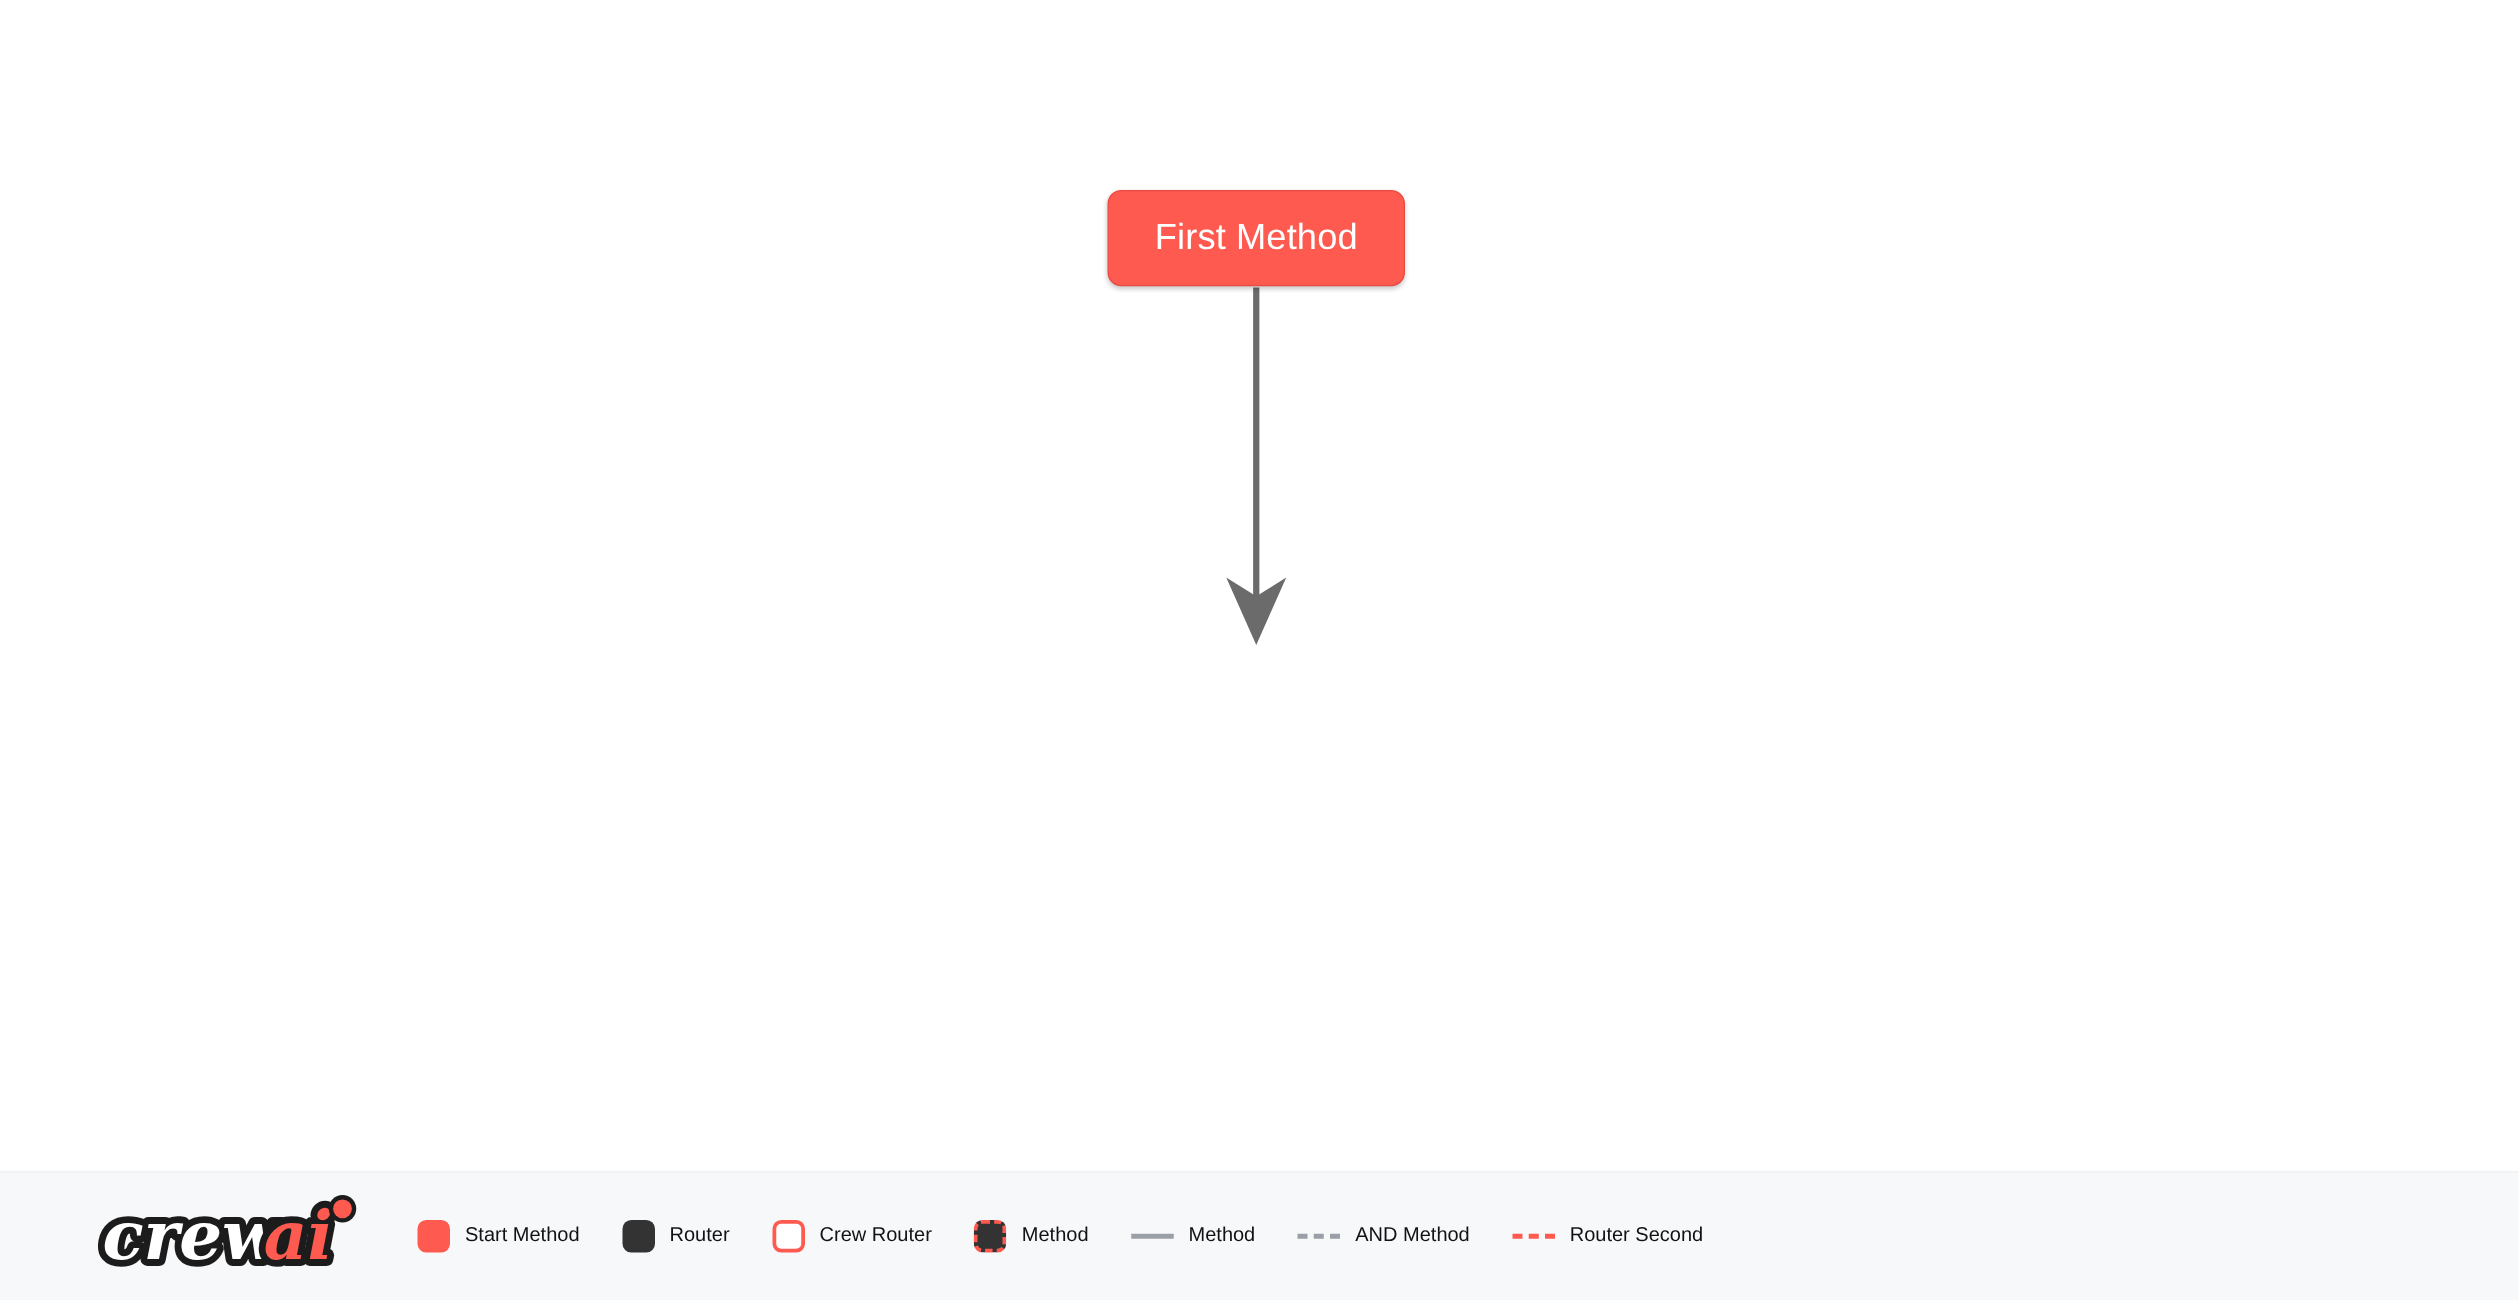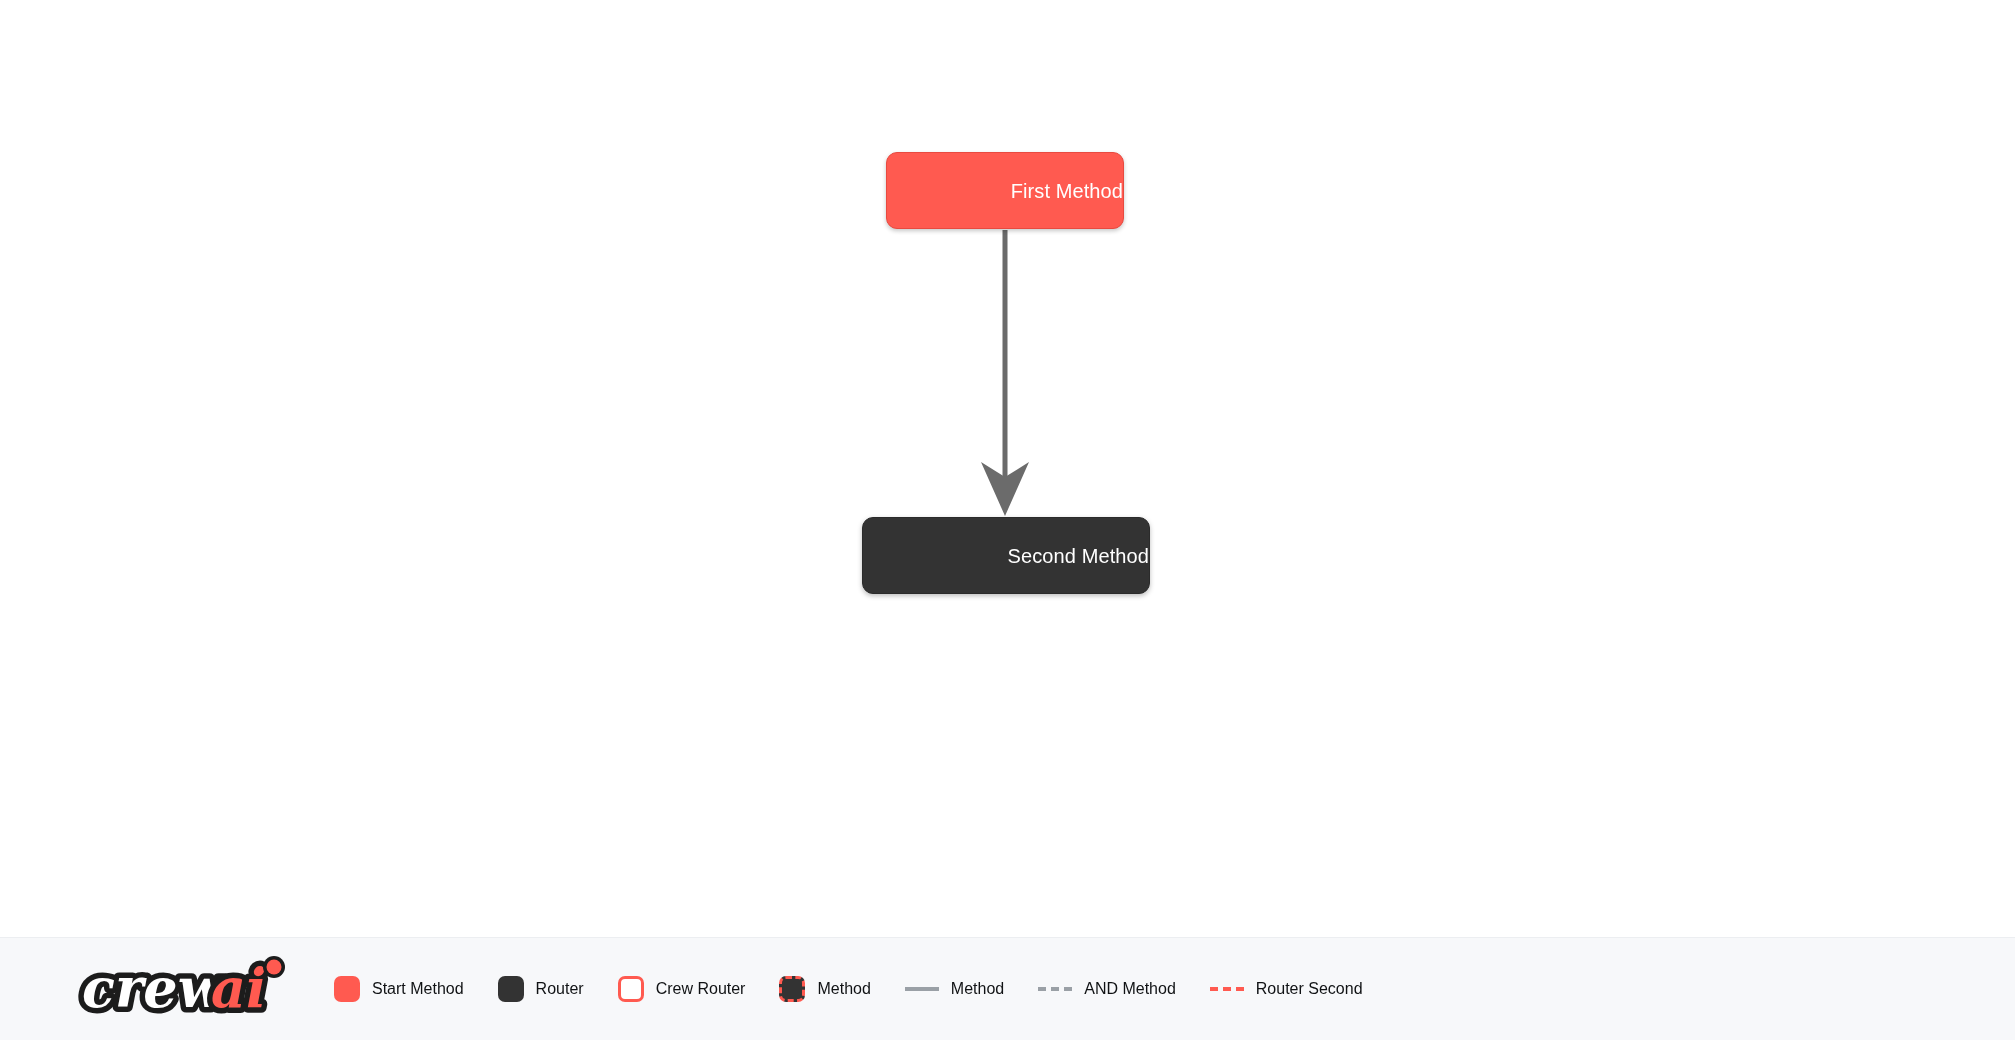--- a/index.html
+++ b/index.html
@@ -38,24 +38,24 @@
     height: 937px;
     pointer-events: none;
   }
 
   
   .node {
     position: absolute;
     box-sizing: border-box;
     display: flex;
     align-items: center;
-    justify-content: flex-end;
+    justify-content: center;
     border-radius: 11px;
     color: #ffffff;
-    font-size: 20px;
+    font-size: 29px;
     line-height: 1;
     letter-spacing: 0.1px;
     white-space: nowrap;
     user-select: none;
   }
 
   .node-start {
     background: #ff5a50;
     border: 1px solid #e84a40;
     box-shadow: 0 2px 4px rgba(0,0,0,0.22);
@@ -148,23 +148,20 @@
       <g>
         <line x1="1005" y1="230" x2="1005" y2="505" stroke="#6b6b6b" stroke-width="5"></line>
         <path d="M 1005 516 L 981 462 L 1005 477 L 1029 462 Z" fill="#6b6b6b"></path>
       </g>
     </svg>
 
     <div class="node node-start" style="left:886px; top:152px; width:238px; height:77px;">
       <span>First Method</span>
     </div>
 
-    <div class="node node-method" style="left:862px; top:517px; width:288px; height:77px;">
-      <span>Second Method</span>
-    </div>
 
   </div>
 
   <div class="legend-bar">
 
     <div class="brand-logo">
       <svg width="218" height="72" viewBox="0 0 218 72">
         <g font-family="'DejaVu Serif', serif" font-size="54" font-style="italic" font-weight="bold">
           <text x="4" y="54" fill="none" stroke="#1c1c1c" stroke-width="11" stroke-linejoin="round">crew</text>
           <text x="4" y="54" fill="#ffffff">crew</text>

